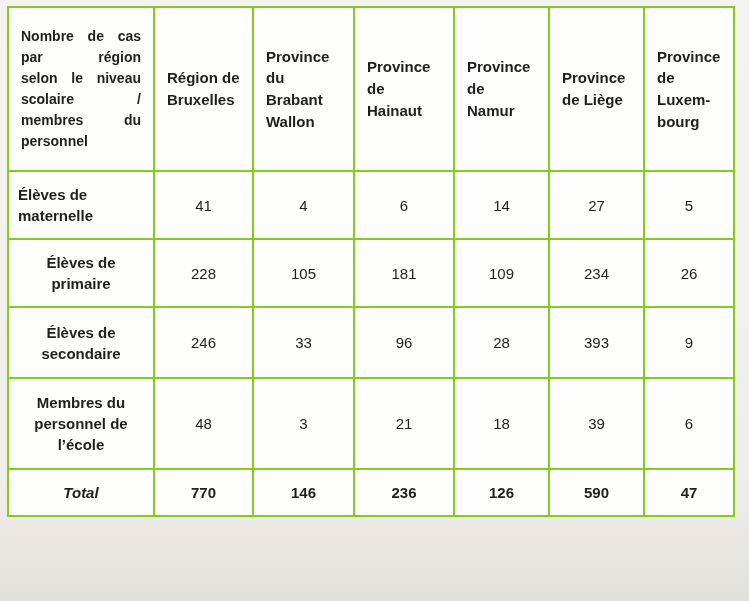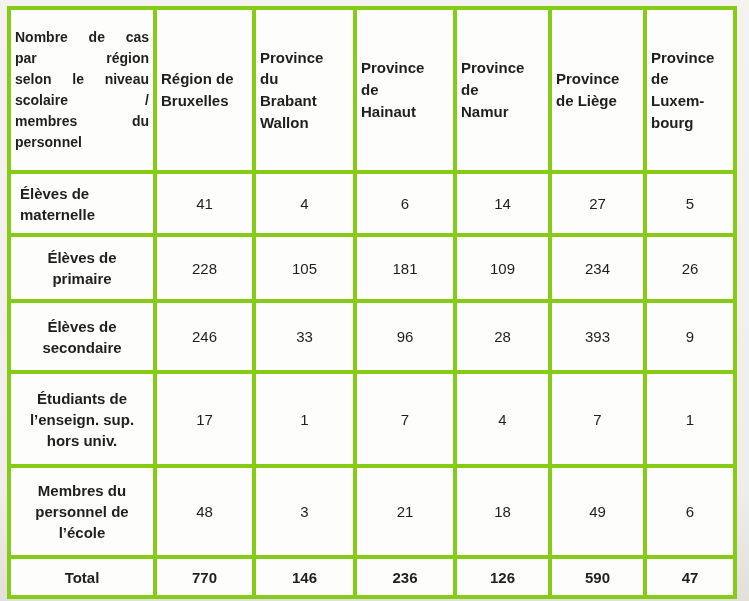--- a/index.html
+++ b/index.html
@@ -19,23 +19,23 @@
     position: absolute;
     left: 7px;
     top: 6px;
     width: 726px;
     table-layout: fixed;
     border-collapse: collapse;
     background: #fdfdfb;
     font-size: 15px;
   }
   table.grid th, table.grid td {
-    border: 4px solid #84cc16;
+    border: 2px solid #84cc16;
     vertical-align: middle;
-    padding: 4px;
+    padding: 12px;
   }
   
   th.corner {
     font-weight: bold;
     font-size: 14px;
     line-height: 1.5;
     white-space: pre-line;
     text-align: justify;
     text-align-last: justify;
     -moz-text-align-last: justify;
@@ -62,20 +62,21 @@
   }
   td.num {
     text-align: center;
     margin-left: 48px;
   }
   tr.total-row th, tr.total-row td {
     font-weight: bold;
   }
   tr.total-row th {
     white-space: normal;
+    font-style: italic;
   }
 </style>
 </head>
 <body>
 
 <table class="grid">
   <colgroup>
     <col style="width:146px">
     <col style="width:99px">
     <col style="width:101px">
@@ -136,40 +137,29 @@
     <tr style="height:71px">
       <th class="rowlabel">Élèves de
 secondaire</th>
       <td class="num">246</td>
       <td class="num">33</td>
       <td class="num">96</td>
       <td class="num">28</td>
       <td class="num">393</td>
       <td class="num">9</td>
     </tr>
-    <tr style="height:94px">
-      <th class="rowlabel">Étudiants de
-l’enseign. sup.
-hors univ.</th>
-      <td class="num">17</td>
-      <td class="num">1</td>
-      <td class="num">7</td>
-      <td class="num">4</td>
-      <td class="num">7</td>
-      <td class="num">1</td>
-    </tr>
     <tr style="height:91px">
       <th class="rowlabel">Membres du
 personnel de
 l’école</th>
       <td class="num">48</td>
       <td class="num">3</td>
       <td class="num">21</td>
       <td class="num">18</td>
-      <td class="num">49</td>
+      <td class="num">39</td>
       <td class="num">6</td>
     </tr>
     <tr class="total-row" style="height:40px">
       <th class="rowlabel">Total</th>
       <td class="num">770</td>
       <td class="num">146</td>
       <td class="num">236</td>
       <td class="num">126</td>
       <td class="num">590</td>
       <td class="num">47</td>

